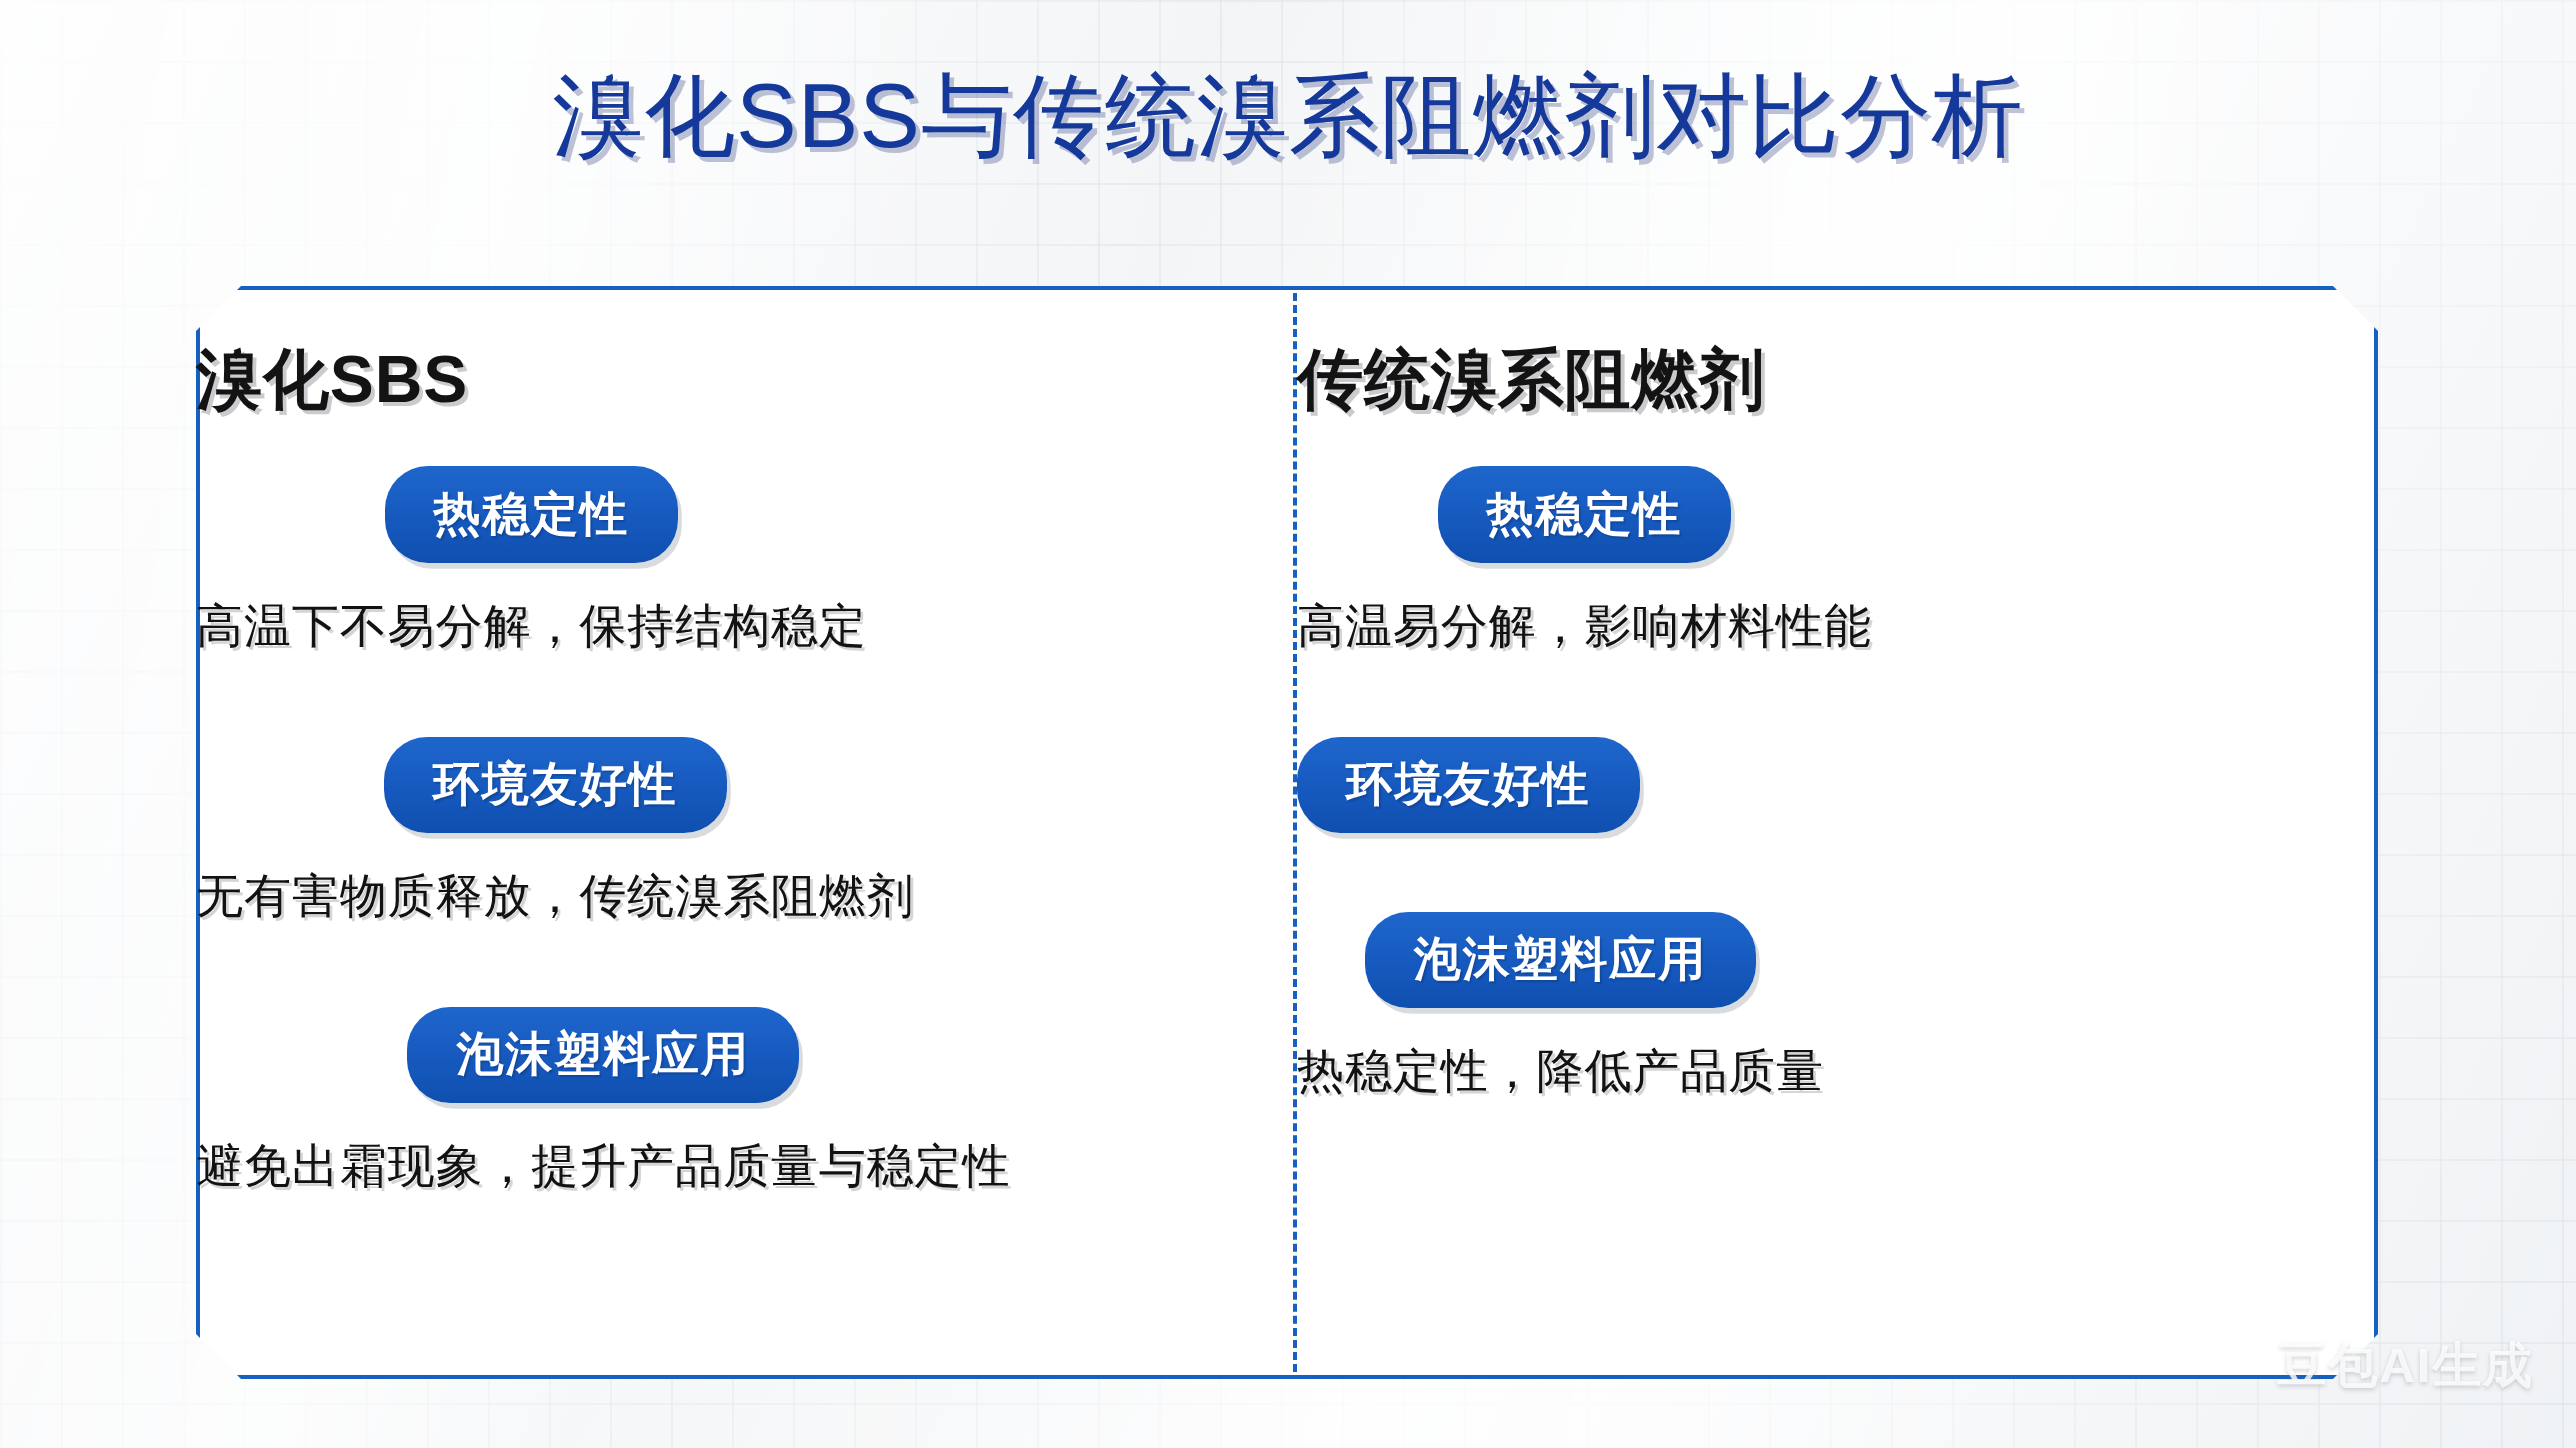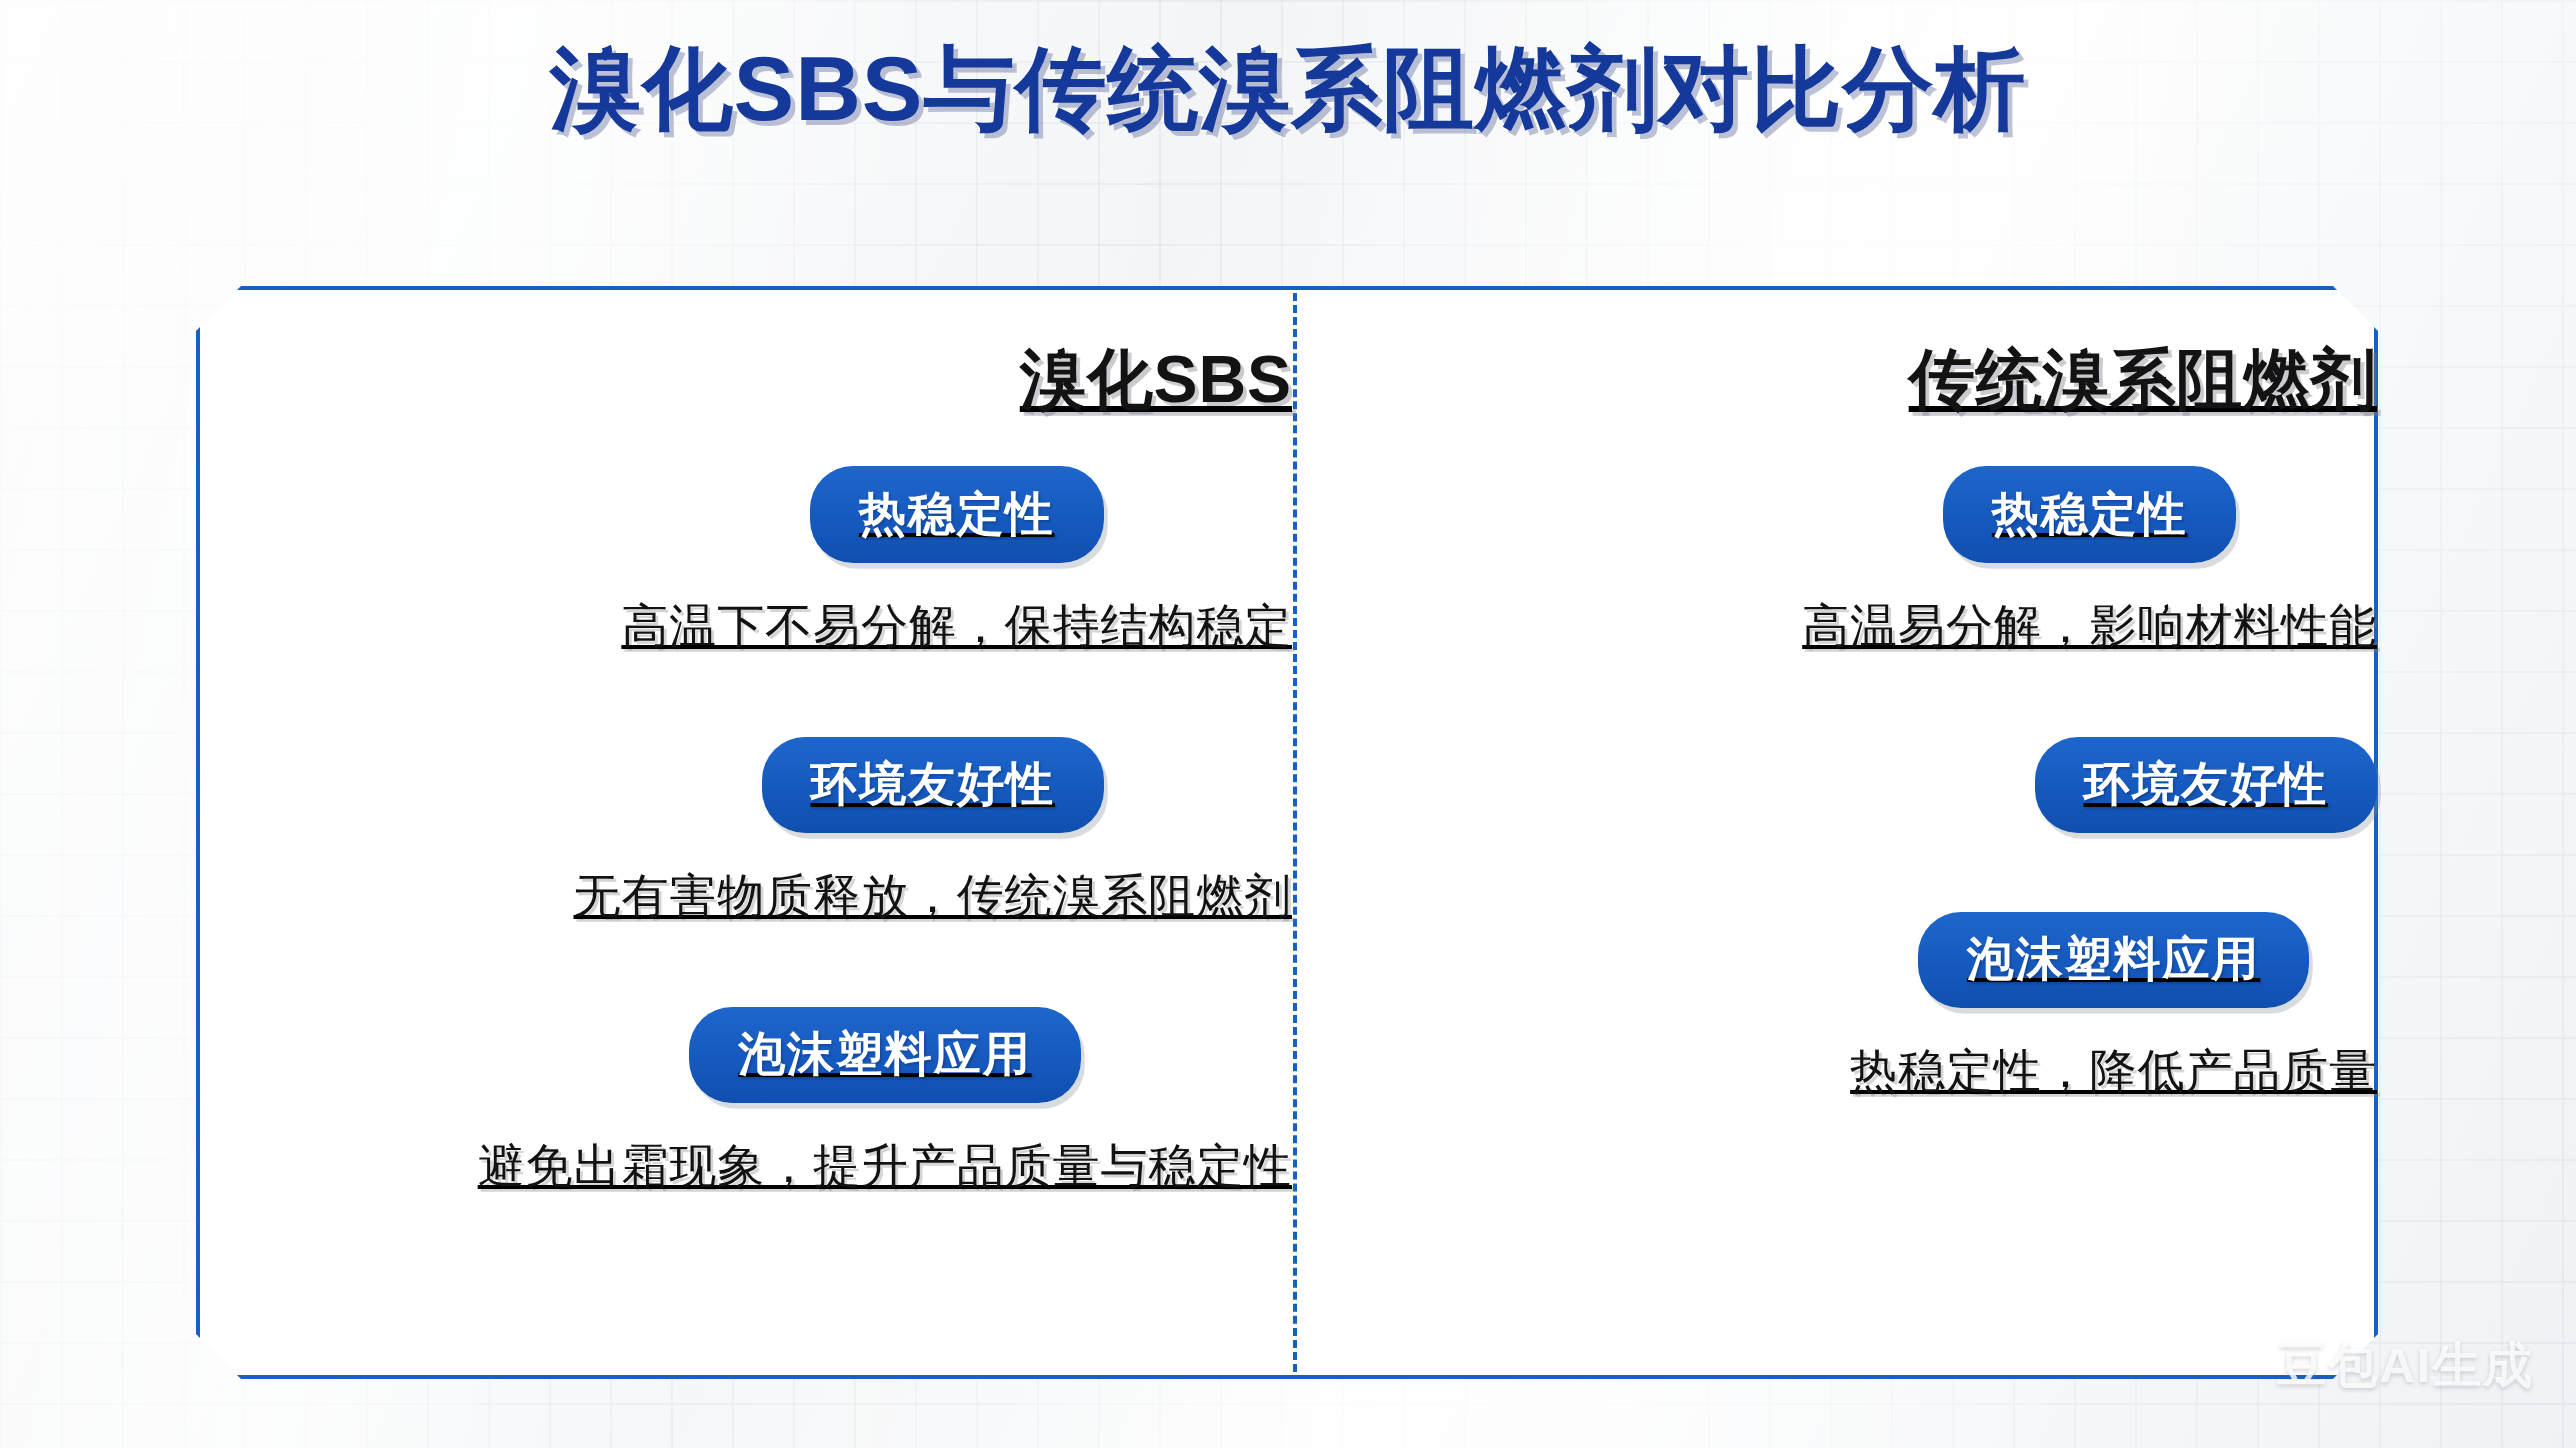--- a/index.html
+++ b/index.html
@@ -40,26 +40,26 @@
         rgba(255,255,255,0.15) 33%,
         rgba(255,255,255,0.0) 46%,
         rgba(255,255,255,0.55) 66%,
         rgba(255,255,255,0.0) 82%);
     mix-blend-mode: screen;
   }
 
   
   #title {
     position: absolute;
-    top: 28px;
+    top: 55px;
     left: 0;
     width: 100%;
     text-align: center;
     font-size: 91px;
-    font-weight: bold;
+    font-weight: normal;
     letter-spacing: 0.9px;
     color: #15399B;
     text-shadow:
       4.7px 4.7px 0 rgba(20,40,110,0.28),
       0 0 1.9px rgba(255,255,255,0.9);
     white-space: nowrap;
     z-index: 4;
   }
 
   
@@ -104,22 +104,21 @@
 
   .column {
     position: absolute;
     top: 286px;
     height: 925px;
     box-sizing: border-box;
     padding-top: 45px;
     z-index: 6;
     display: flex;
     flex-direction: column;
-    align-items: flex-end;
-    text-decoration: underline;
+    align-items: flex-start;
   }
   #col-left  { left: 196px;  width: 1096px; }
   #col-right { left: 1297px; width: 1080px; }
 
   .col-header {
     font-size: 66px;
     font-weight: bold;
     color: #131313;
     letter-spacing: 0.9px;
     text-shadow: 3.8px 3.8px 0 rgba(120,125,132,0.40);

